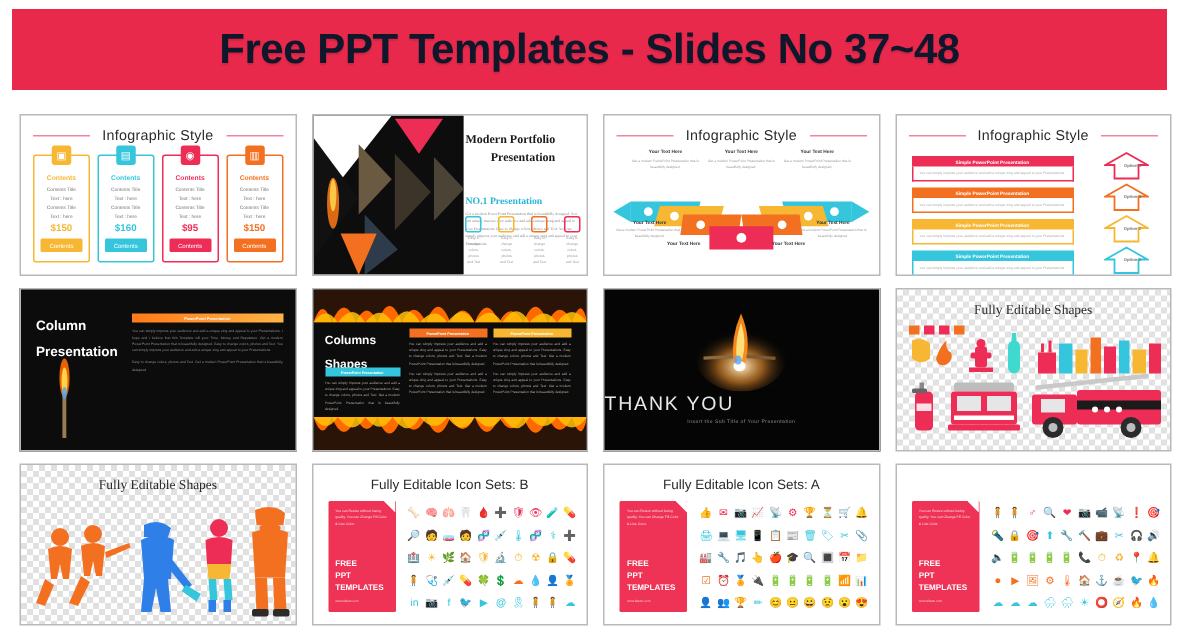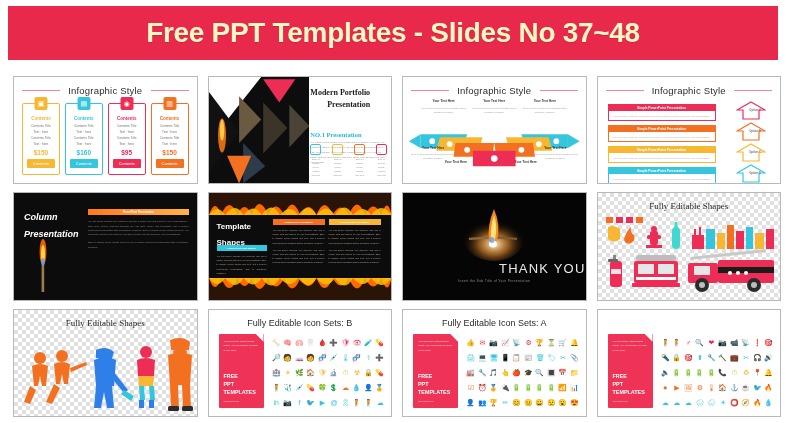--- a/index.html
+++ b/index.html
@@ -10,21 +10,21 @@
     overflow: hidden;
   }
   .page { position: relative; width: 786px; height: 423px; background: #fff; }
 
   
   .header {
     position: absolute; left: 8px; top: 6px; width: 770px; height: 54px;
     background: #E8294C; display: flex; align-items: center; justify-content: center;
   }
   .header-title {
-    color: #fef9c3; font-size: 28px; font-weight: bold; letter-spacing: -0.3px;
+    color: #0f172a; font-size: 28px; font-weight: bold; letter-spacing: -0.3px;
     white-space: nowrap; text-shadow: 0 1px 1px rgba(0,0,0,.12);
   }
 
   
   .grid {
     position: absolute; left: 4px; top: 70px; width: 786px; height: 353px;
     display: grid; grid-template-columns: repeat(4, 1fr); grid-template-rows: repeat(3, 1fr);
     gap: 0px; padding: 2px 4px;
   }
   .slide {
@@ -84,41 +84,41 @@
   .s4-bar .top { height: 7px; display: flex; align-items: center; justify-content: center;
                  color: #fff; font-size: 3.2px; font-weight: bold; }
   .s4-bar .bot { flex: 1; border: 1px solid; border-top: none; font-size: 2.3px;
                  color: #aaa; display: flex; align-items: center; justify-content: center; }
   .s4-arrow { position: absolute; right: 14px; width: 30px; height: 19px; }
   .s4-opt { position: absolute; right: 19px; font-size: 2.8px; color: #777; font-weight: bold; }
 
   
   .dark { background: #0c0c0c; }
   .s5-h { position: absolute; left: 10px; top: 16px; color: #fff;
-          font-size: 9px; font-weight: bold; line-height: 1.9; font-style: italic; }
+          font-size: 9px; font-weight: bold; line-height: 1.9; }
   .s5-match { position: absolute; left: 22px; bottom: 8px; width: 14px; height: 62px; }
   .s5-col { position: absolute; left: 74px; top: 16px; right: 8px; }
   .s5-tag { height: 6px; background: linear-gradient(90deg,#ff7a18,#ffb347);
             display: flex; align-items: center; justify-content: center;
             color: #fff; font-size: 2.6px; font-weight: bold; }
   .s5-txt { font-size: 2.3px; color: #8e8e8e; line-height: 1.85; margin-top: 4px; text-align: justify; }
 
   
   .s6-fire-top, .s6-fire-bot { position: absolute; left: 0; width: 100%; height: 22px; }
   .s6-fire-top { top: 0; }
   .s6-fire-bot { bottom: 0; transform: scaleY(-1); }
   .s6-h { position: absolute; left: 8px; top: 26px; color: #fff; font-size: 8px;
           font-weight: bold; line-height: 1.9; }
   .s6-col { position: absolute; top: 26px; width: 52px; }
   .s6-tag { height: 6px; display: flex; align-items: center; justify-content: center;
             color: #fff; font-size: 2.4px; font-weight: bold; }
   .s6-txt { font-size: 2.2px; color: #b6a79a; line-height: 1.85; margin-top: 3px; text-align: justify; }
 
   
-  .s7-ty { position: absolute; left: 0; width: 100%; bottom: 24px; text-align: right;
+  .s7-ty { position: absolute; left: 0; width: 100%; bottom: 24px; text-align: left;
            color: #e8e8e8; font-size: 13px; letter-spacing: 1.2px; }
   .s7-sub { position: absolute; left: 0; width: 100%; bottom: 17px; text-align: center;
             color: #8a8a8a; font-size: 3.4px; letter-spacing: .3px; }
 
   
   .checker {
     background-image:
       linear-gradient(45deg, #e0e0e0 25%, transparent 25%, transparent 75%, #e0e0e0 75%),
       linear-gradient(45deg, #e0e0e0 25%, transparent 25%, transparent 75%, #e0e0e0 75%);
     background-size: 8px 8px; background-position: 0 0, 4px 4px; background-color: #fff; font-family: Liberation Serif, serif;
@@ -375,21 +375,21 @@
           </svg>
         </div>
         <div class="s6-fire-bot">
           <svg width="100%" height="100%" viewBox="0 0 180 22" preserveAspectRatio="none">
             <rect width="180" height="22" fill="#2a1408"></rect>
             <path d="M0 22 Q6 4 12 22 Q20 2 28 22 Q35 6 42 22 Q50 0 58 22 Q66 5 74 22 Q82 1 90 22 Q98 6 106 22 Q114 2 122 22 Q130 7 138 22 Q146 1 154 22 Q162 5 170 22 Q176 3 180 22 Z" fill="#ff6a00"></path>
             <path d="M0 22 Q8 10 16 22 Q26 8 34 22 Q44 9 52 22 Q62 7 70 22 Q80 10 88 22 Q98 8 106 22 Q116 9 124 22 Q134 7 142 22 Q152 10 160 22 Q170 8 180 22 Z" fill="#ffc107" opacity=".85"></path>
           </svg>
         </div>
         <div class="s6-h">
-          <div>Template</div>
+          <div>Columns</div>
           <div>Shapes</div>
         </div>
         <div class="s6-col" style="left:8px;top:52px;width:50px">
           <div class="s6-tag" style="background:#35C6DE">PowerPoint Presentation</div>
           <div class="s6-txt">You can simply impress your audience and add a unique zing and appeal to your Presentations. Easy to change colors, photos and Text. Get a modern PowerPoint Presentation that is beautifully designed.</div>
         </div>
         <div class="s6-col" style="left:64px">
           <div class="s6-tag" style="background:#F37021">PowerPoint Presentation</div>
           <div class="s6-txt">You can simply impress your audience and add a unique zing and appeal to your Presentations. Easy to change colors, photos and Text. Get a modern PowerPoint Presentation that is beautifully designed.</div>
           <div class="s6-txt">You can simply impress your audience and add a unique zing and appeal to your Presentations. Easy to change colors, photos and Text. Get a modern PowerPoint Presentation that is beautifully designed.</div>

